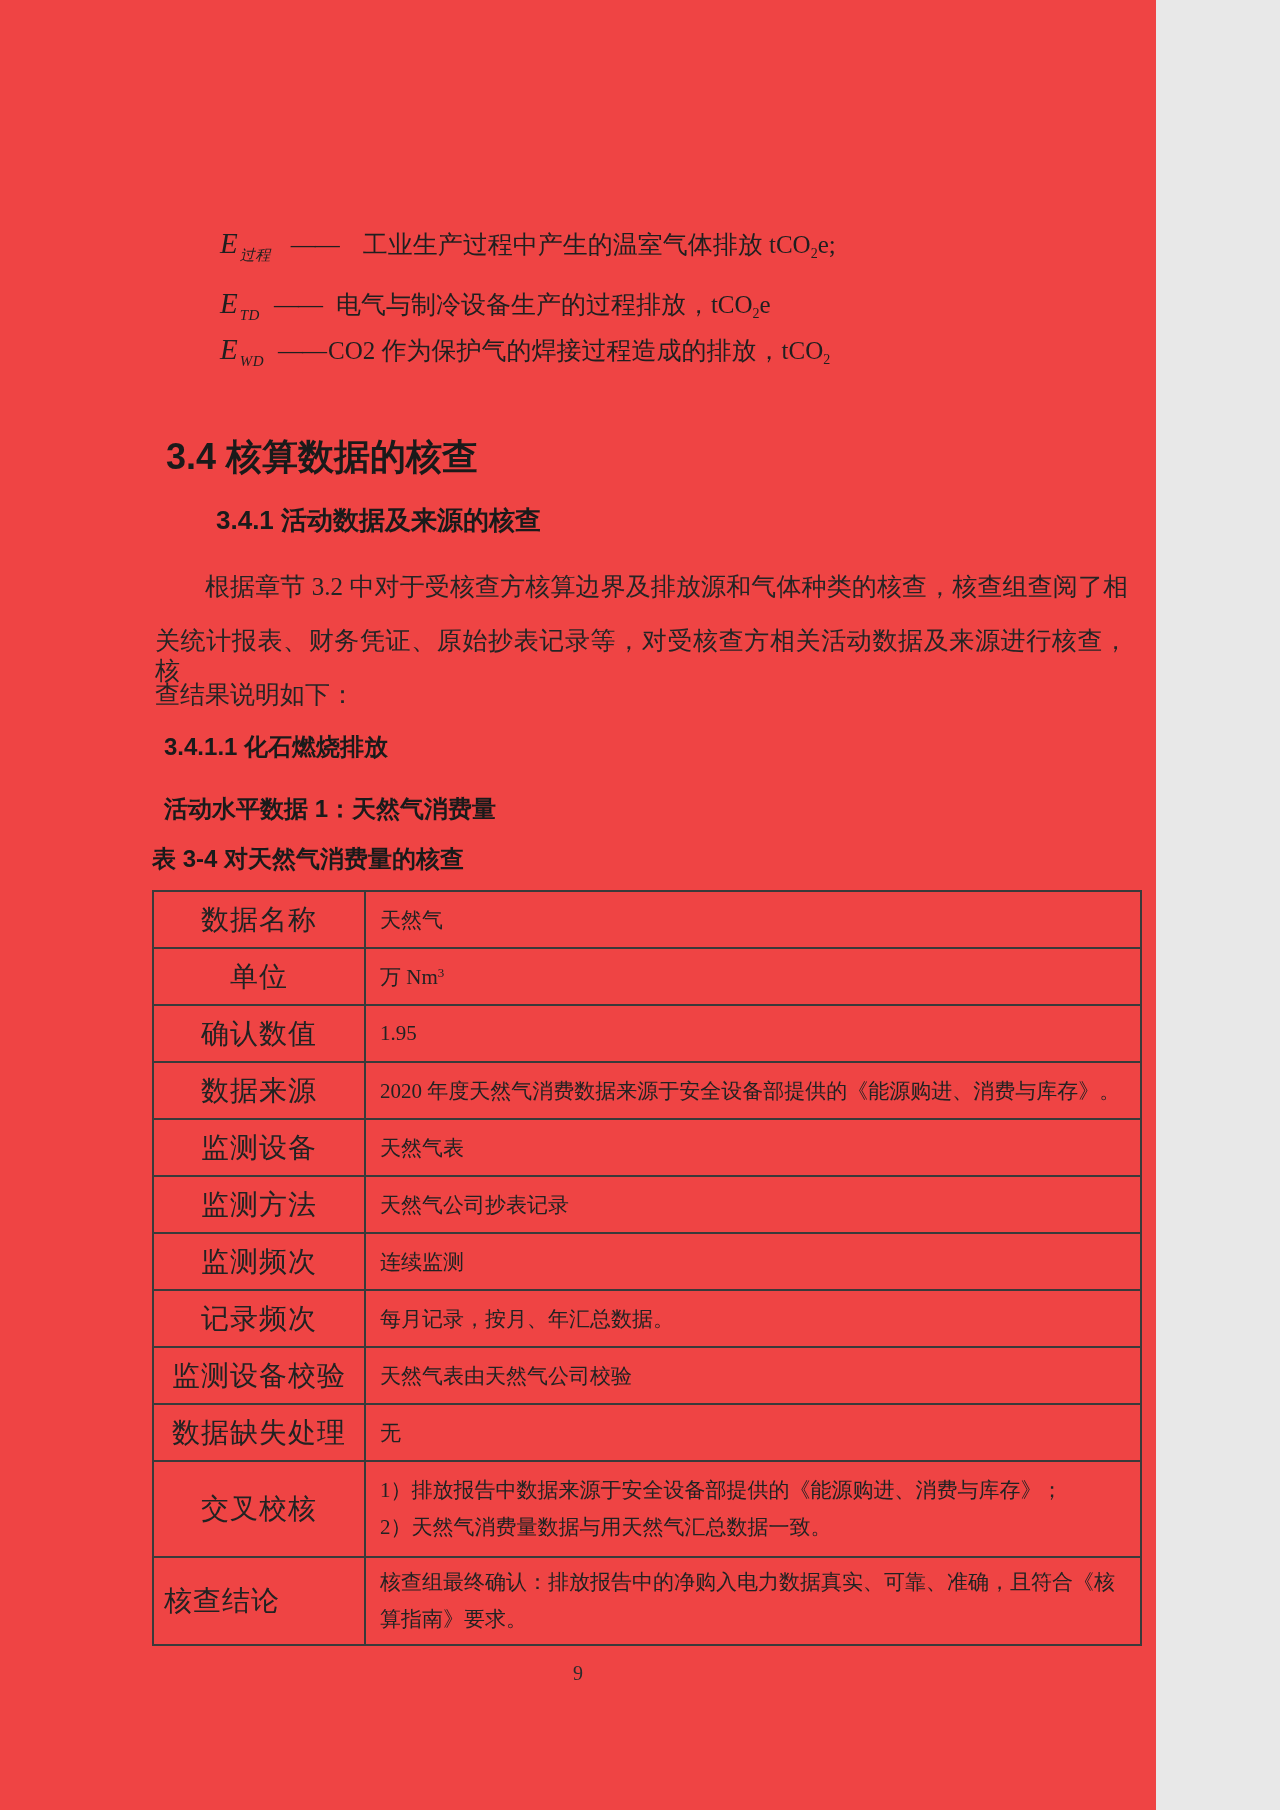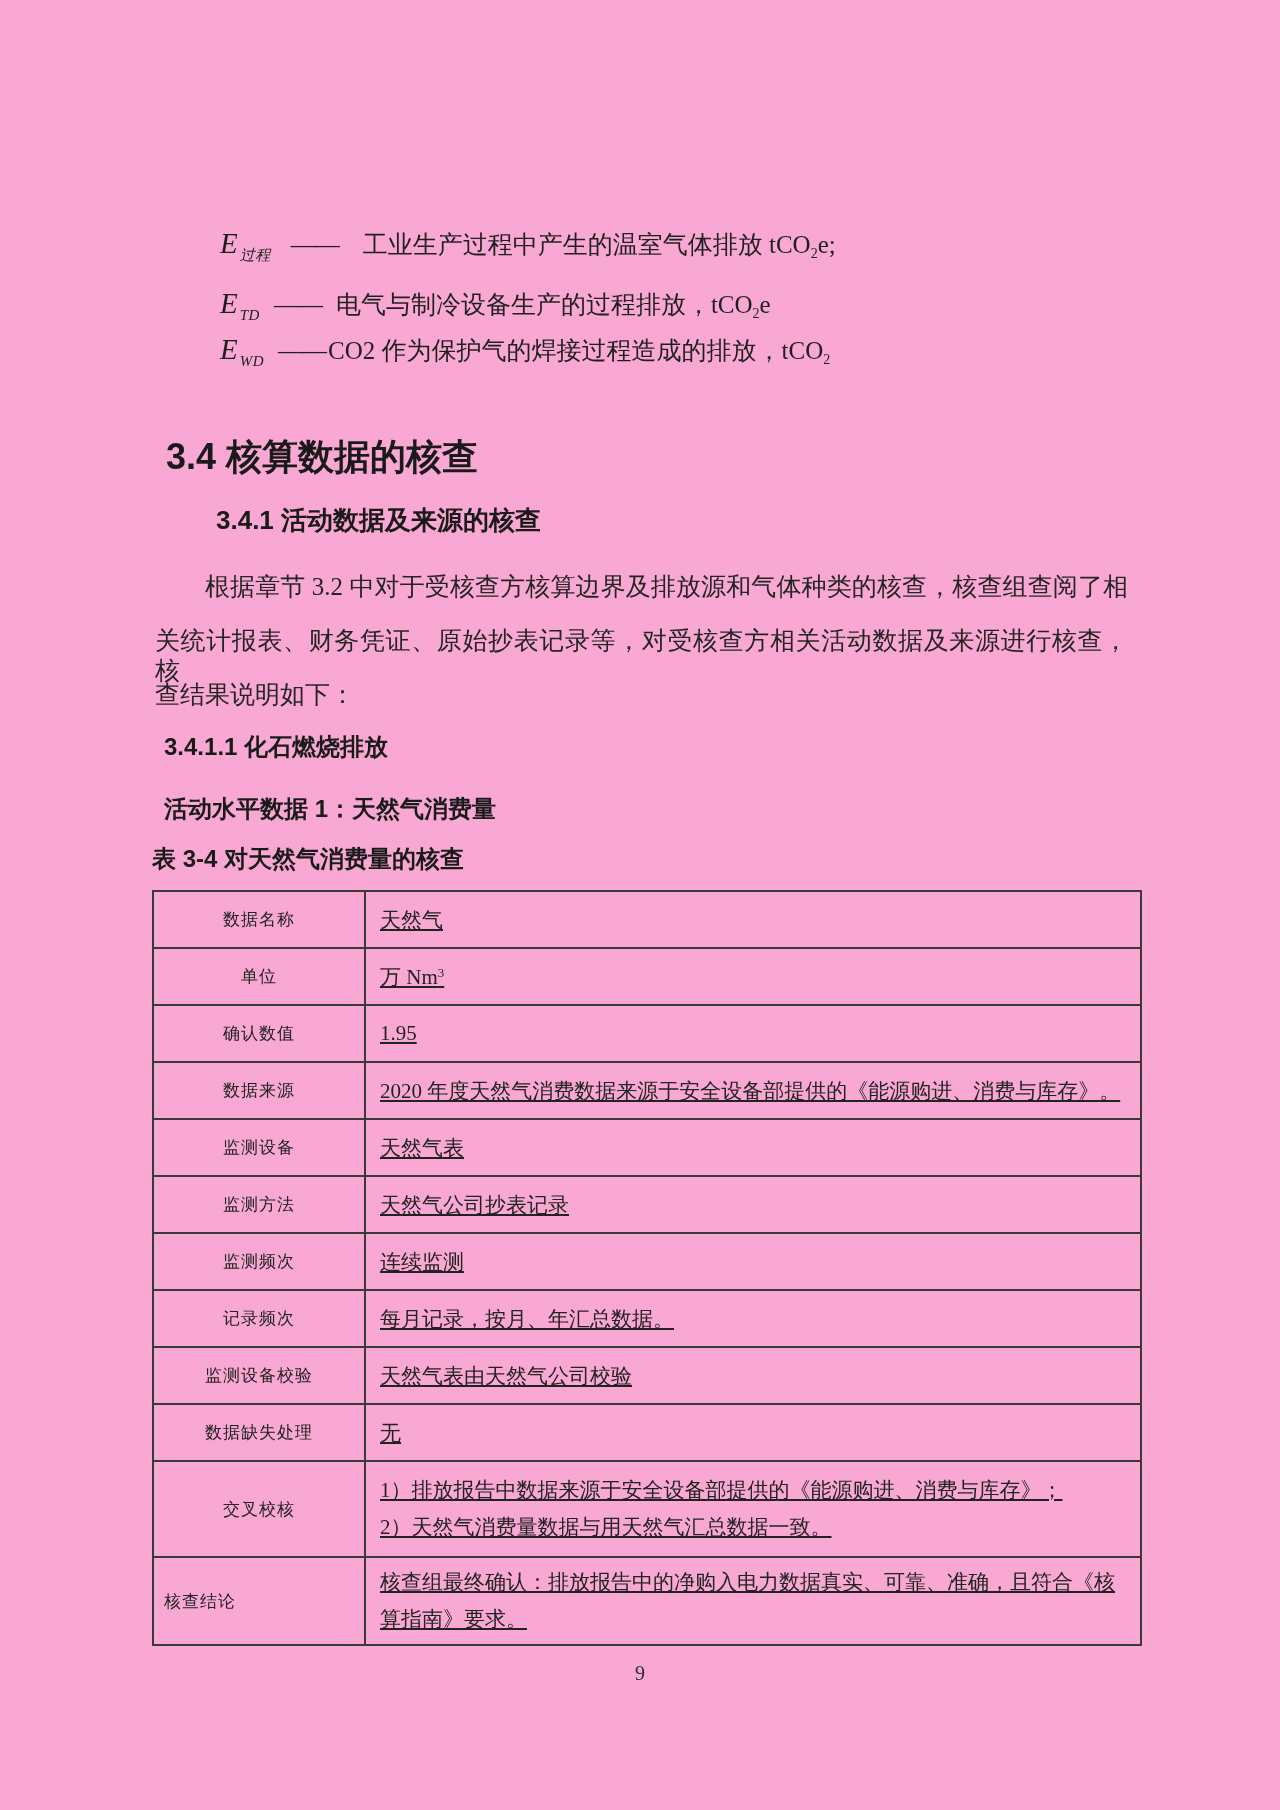--- a/index.html
+++ b/index.html
@@ -1,21 +1,21 @@
 <!DOCTYPE html>
 <html><head>
 <meta charset="utf-8">
 <style>
   * { margin: 0; padding: 0; box-sizing: border-box; }
   html, body { background: #e8e8e8; }
   .page {
     position: relative;
-    width: 1280px;
+    width: 1156px;
     height: 1810px;
-    background: #f9a8d4;
+    background: #ef4444;
     color: #1f1f1f;
     font-family: "Liberation Serif", "DejaVu Serif", serif;
     overflow: hidden;
   }
   
   .formula {
     position: absolute;
     left: 220px;
     white-space: nowrap;
     font-size: 25px;
@@ -84,31 +84,30 @@
   table.vtable td {
     border: 2px solid #3a3a3a;
     vertical-align: middle;
   }
   table.vtable tr { height: 57px; }
   table.vtable tr.tall  { height: 96px; }
   table.vtable tr.tall2 { height: 88px; }
   td.lbl {
     width: 212px;
     text-align: center;
-    font-size: 17px;
+    font-size: 28px;
     color: #222;
     letter-spacing: 1px;
   }
   td.lbl.left { text-align: left; padding-left: 10px; border-radius: 27px; }
   td.val {
     padding: 4px 10px 4px 14px;
     font-size: 21px;
     white-space: nowrap;
     color: #222;
-    text-decoration: underline;
   }
   td.val .vline { white-space: nowrap; line-height: 37px; }
   sup.vsup { font-size: 13px; vertical-align: 7px; }
   
   .pagenum {
     position: absolute;
     left: 0;
     top: 1662px;
     width: 100%;
     text-align: center;

